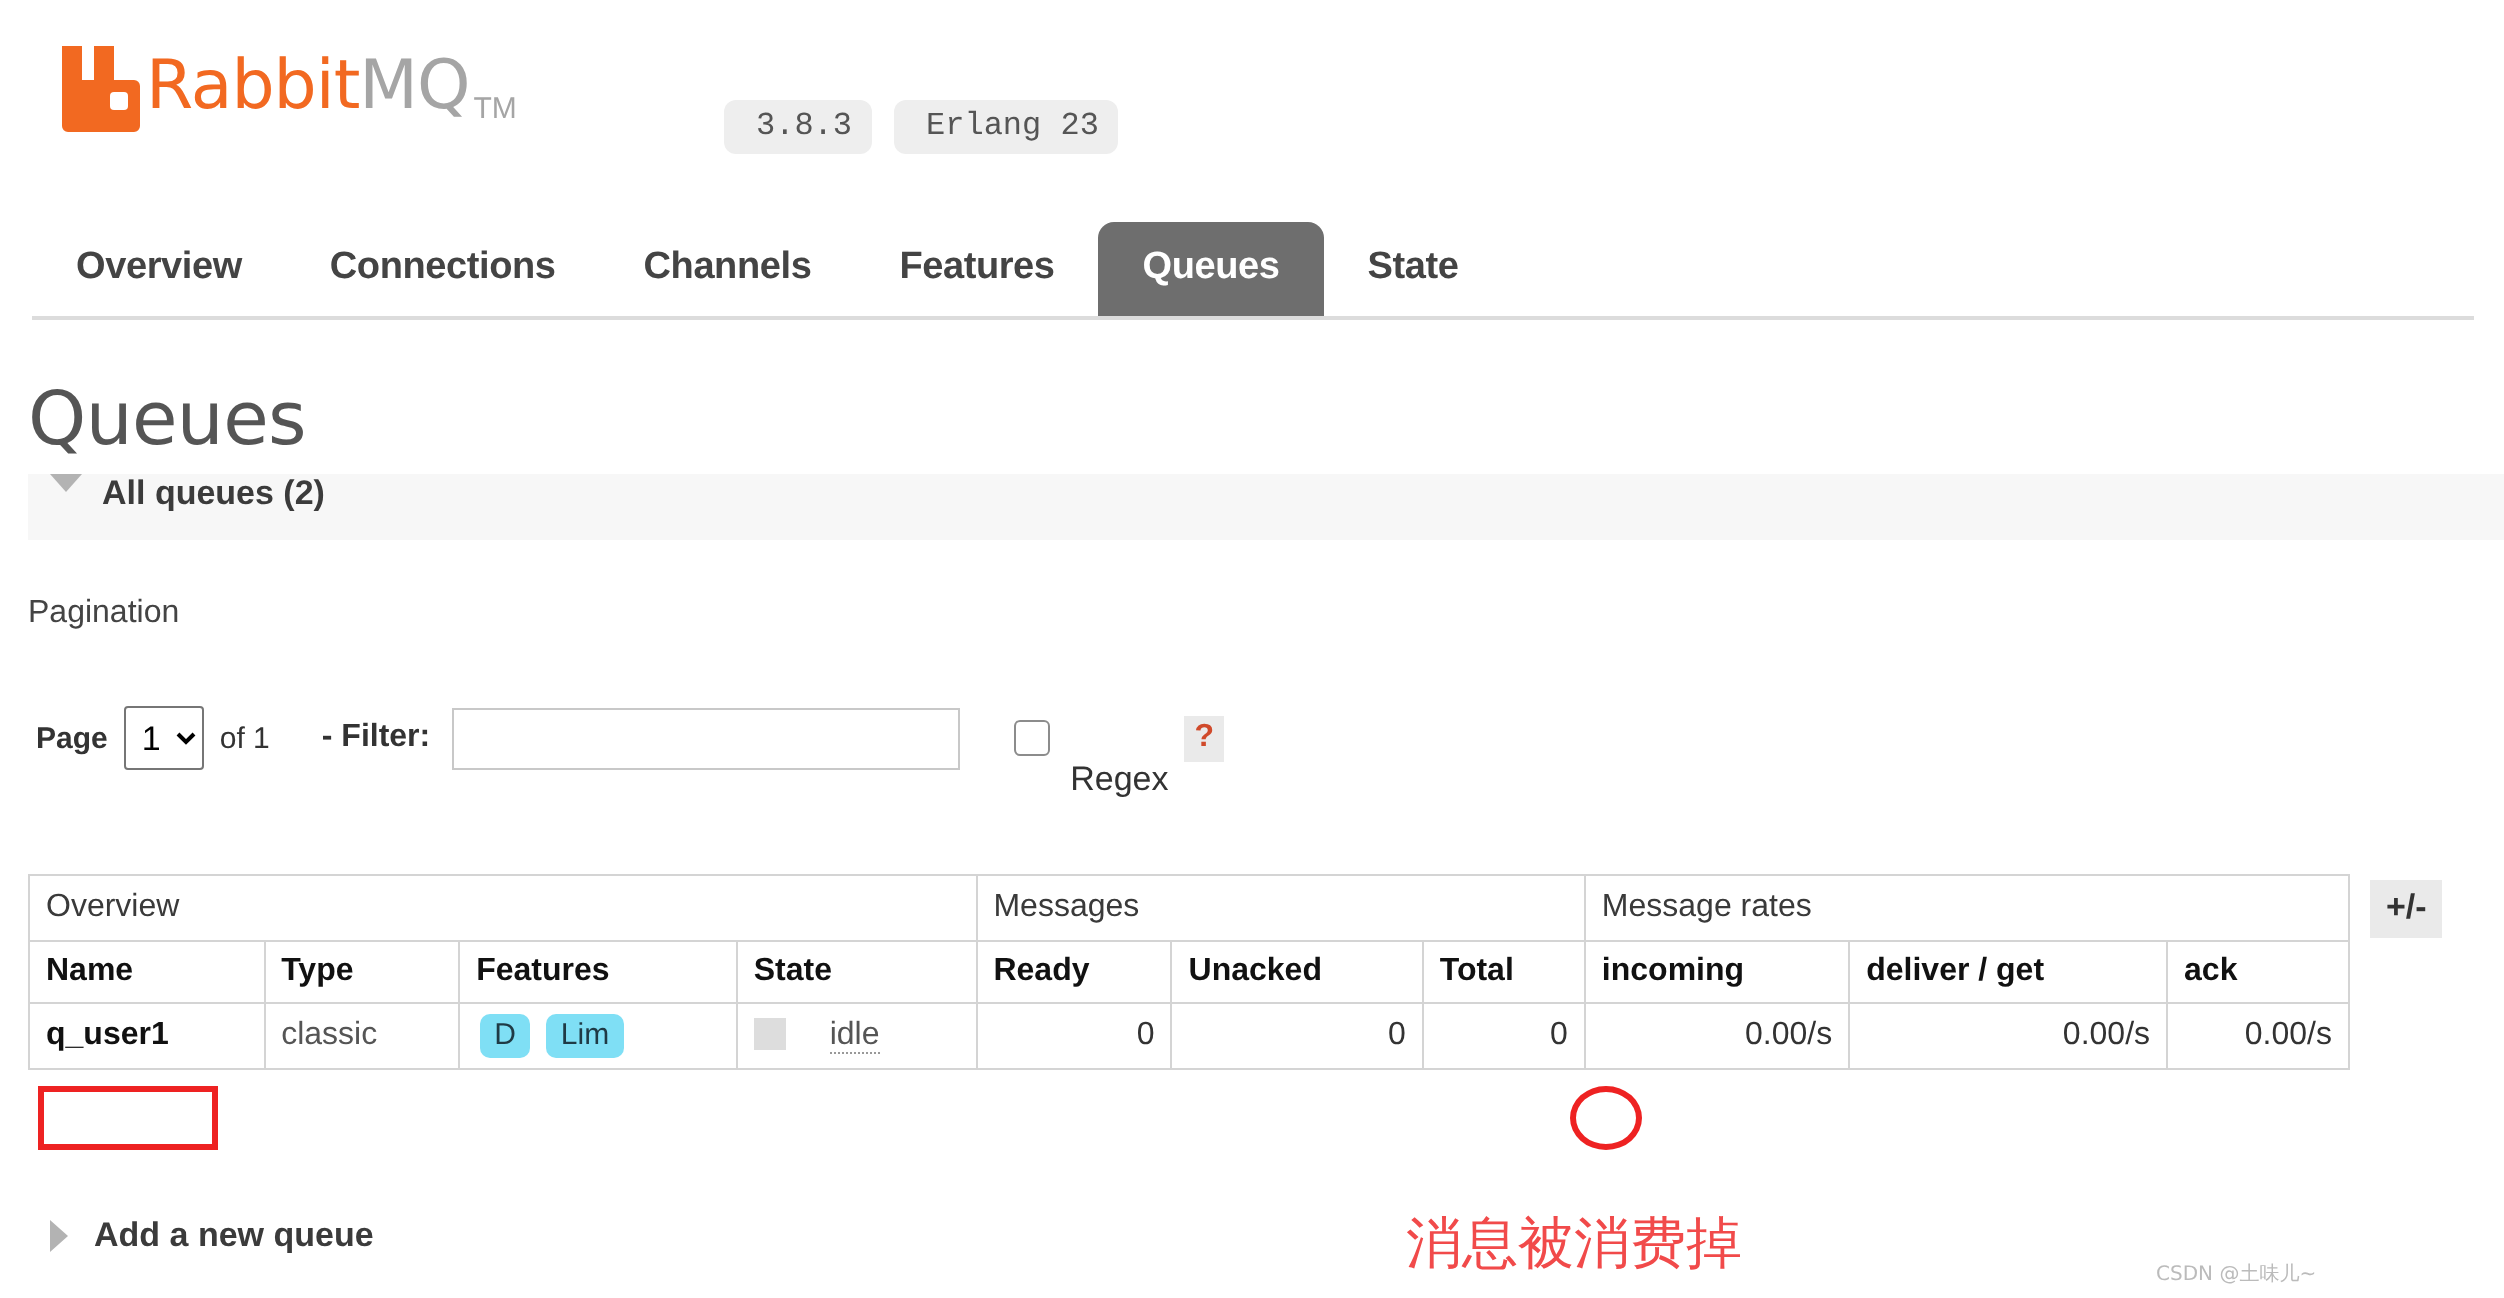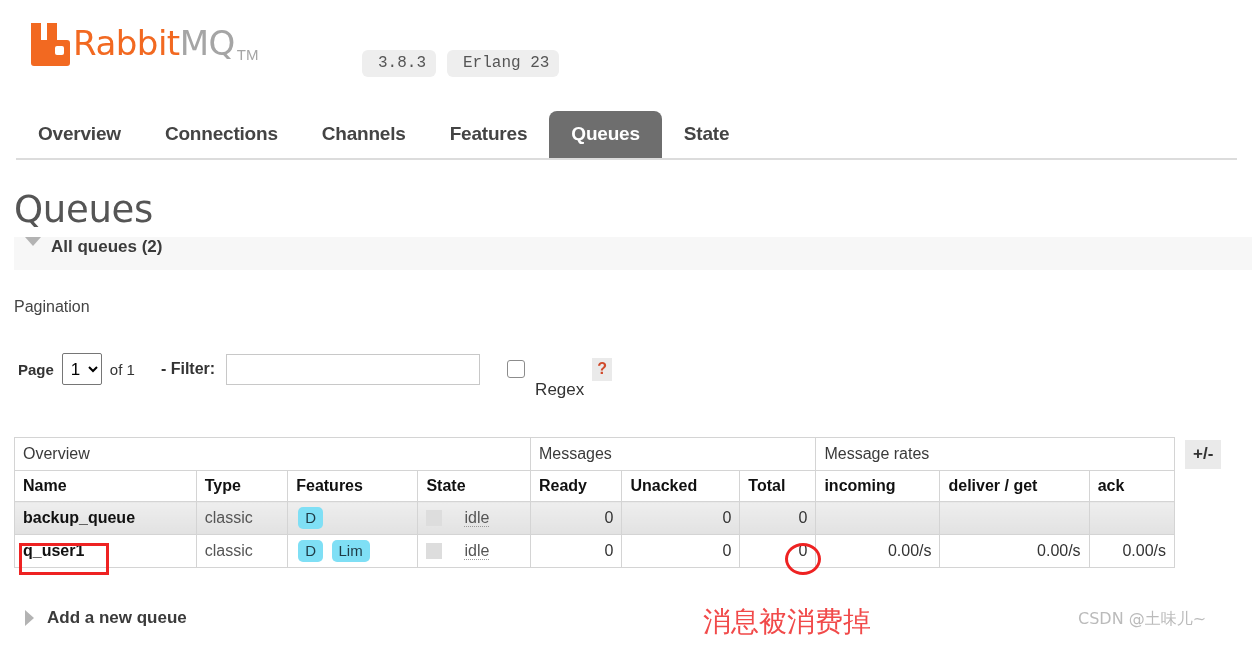--- a/index.html
+++ b/index.html
@@ -345,22 +345,22 @@
   .anno-text {
     position: absolute;
     left: 703px; top: 603px;
     font-size: 28px;
     color: #f14a4a;
     font-family: "DejaVu Sans", sans-serif;
     white-space: nowrap;
   }
   .watermark {
     position: absolute;
-    left: 1078px; top: 609px;
-    font-size: 16px;
+    left: 1078px; top: 630px;
+    font-size: 10px;
     color: #bbbbbb;
     font-family: "DejaVu Sans", sans-serif;
     white-space: nowrap;
   }
 </style>
 </head>
 <body>
 
 <div id="page">
 
@@ -428,36 +428,20 @@
           <td class="nosort">Features</td>
           <td>State</td>
           <td>Ready</td>
           <td>Unacked</td>
           <td>Total</td>
           <td>incoming</td>
           <td>deliver / get</td>
           <td>ack</td>
         </tr>
 
-        <tr class="data-row alt">
-          <td class="name">backup_queue</td>
-          <td class="type">classic</td>
-          <td class="features">
-            <span class="badge">D</span>
-          </td>
-          <td class="state">
-            <span class="state-swatch"></span><span class="state-text">idle</span>
-          </td>
-          <td class="numcell">0</td>
-          <td class="numcell">0</td>
-          <td class="numcell">0</td>
-          <td class="numcell"></td>
-          <td class="numcell"></td>
-          <td class="numcell"></td>
-        </tr>
 
         <tr class="data-row">
           <td class="name">q_user1</td>
           <td class="type">classic</td>
           <td class="features">
             <span class="badge">D</span>
             <span class="badge">Lim</span>
           </td>
           <td class="state">
             <span class="state-swatch"></span><span class="state-text">idle</span>

